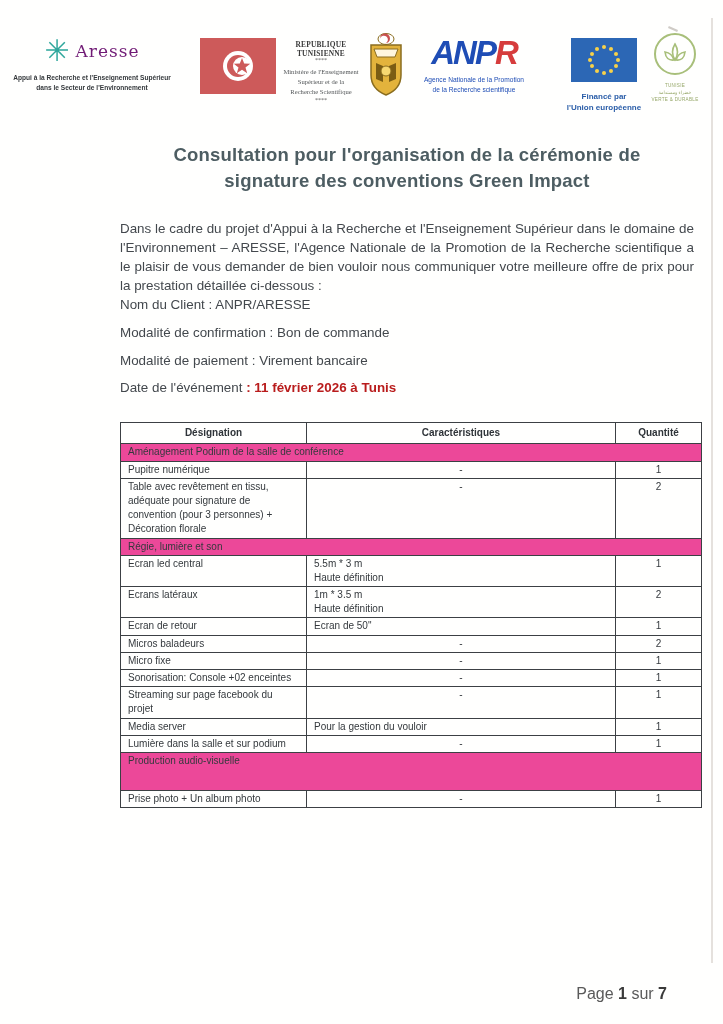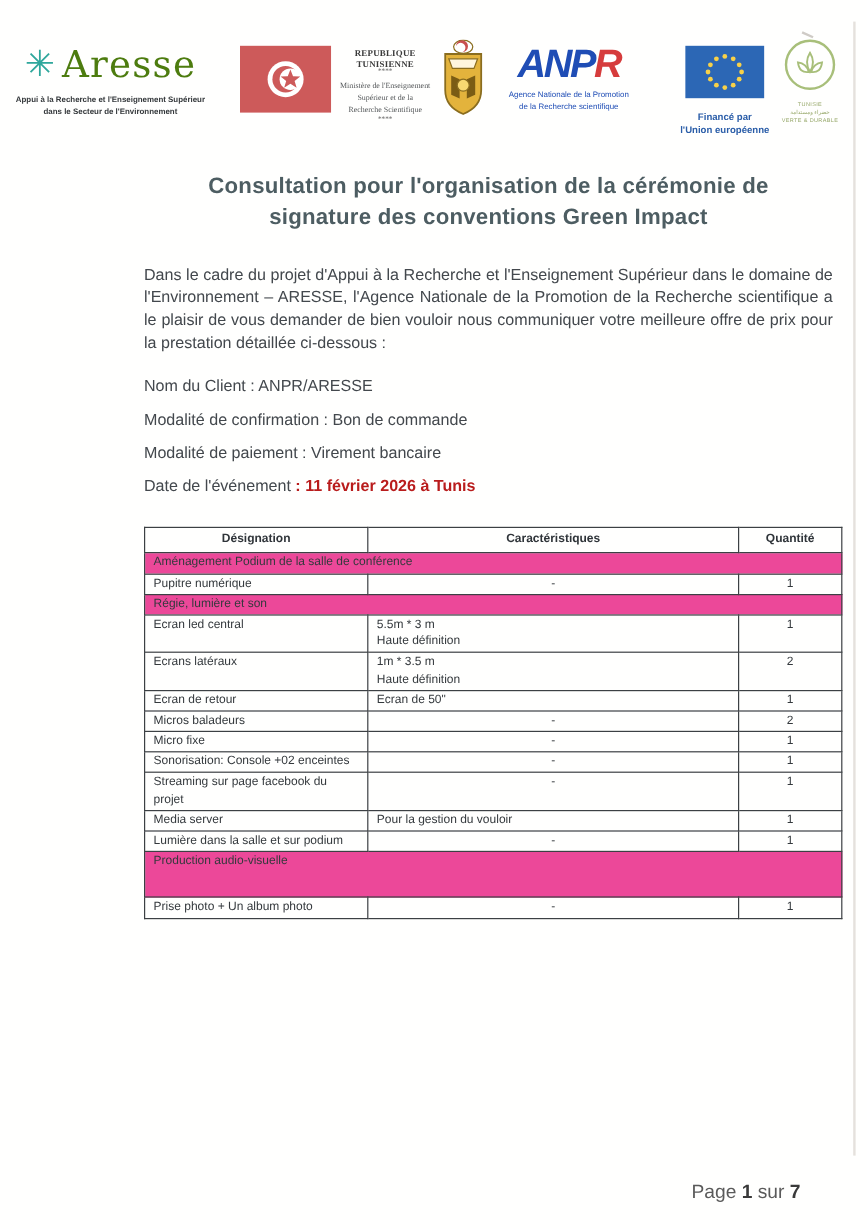--- a/index.html
+++ b/index.html
@@ -13,21 +13,21 @@
   }
   .page{position:absolute;inset:0;background:#fffffe;}
   .scan-edge{position:absolute;left:711px;top:18px;width:2px;height:945px;background:#dedad5;opacity:.8;}
   .scan-corner{position:absolute;left:668px;top:28px;width:10px;height:2px;background:#cfcbc6;transform:rotate(24deg);}
 
   
   .logos{position:absolute;top:0;left:0;width:723px;height:120px;}
   .logo-aresse{position:absolute;left:12px;top:36px;width:160px;text-align:center;}
   .aresse-row{display:flex;align-items:center;justify-content:center;gap:6px;}
   .aresse-mark{color:#2fa79c;font-size:30px;line-height:30px;}
-  .aresse-word{font-family:"DejaVu Serif", serif;font-size:31px;color:#4d7c0f;letter-spacing:1px;}
+  .aresse-word{font-family:"DejaVu Serif", serif;font-size:17px;color:#701a75;letter-spacing:1px;}
   .aresse-tagline{margin-top:7px;font-size:6.6px;font-weight:bold;color:#35393c;line-height:1.5;}
 
   .flag-box{position:absolute;left:200px;top:38px;}
   .ministry-text{position:absolute;left:276px;top:40px;width:90px;text-align:center;
     font-family:"Liberation Serif", serif;color:#4c4c4c;}
   .ministry-country{font-size:7.4px;font-weight:bold;color:#3a3a3a;letter-spacing:.2px;}
   .ministry-stars{font-size:6px;line-height:5px;color:#555;}
   .ministry-line{font-size:6.6px;line-height:1.55;color:#55585a;}
   .arms-box{position:absolute;left:368px;top:33px;}
 
@@ -44,21 +44,21 @@
   .green-caption{margin-top:1px;font-size:4.6px;color:#97a86a;line-height:1.5;letter-spacing:.3px;}
 
   
   .content{position:absolute;left:88px;top:142px;width:574px;padding-left:32px;}
   .doc-title{
     margin:0 10px 0 10px;text-align:center;
     font-size:18.5px;font-weight:bold;color:#4d5d62;line-height:1.38;letter-spacing:.2px;
   }
   .intro{margin:26px 0 0 0;font-size:13.4px;line-height:1.42;text-align:justify;color:#43484d;}
   .detail-line{margin:9px 0 0 0;font-size:13.4px;line-height:1.4;color:#43484d;}
-  .detail-line.first{margin-top:18px;}
+  .detail-line.first{margin-top:1px;}
   .date-line b{color:#b91c1c;}
 
   
   table.items{
     margin-top:24px;border-collapse:collapse;width:581px;table-layout:fixed;
     font-size:10px;color:#34393d;
   }
   table.items col.c1{width:186px;}
   table.items col.c2{width:309px;}
   table.items col.c3{width:86px;}
@@ -202,20 +202,25 @@
       <tbody>
           <tr>
             <td colspan="3" class="section">Aménagement Podium de la salle de conférence</td>
           </tr>
           <tr>
             <td class="cell-designation">Pupitre numérique</td>
             <td class="cell-caracteristiques center">-</td>
             <td class="cell-quantite">1</td>
           </tr>
           <tr>
+            <td class="cell-designation">Table avec revêtement en tissu, adéquate pour signature de convention (pour 3 personnes) + Décoration florale</td>
+            <td class="cell-caracteristiques center">-</td>
+            <td class="cell-quantite">2</td>
+          </tr>
+          <tr>
             <td colspan="3" class="section">Régie, lumière et son</td>
           </tr>
           <tr>
             <td class="cell-designation">Ecran led central</td>
             <td class="cell-caracteristiques">5.5m * 3 m
 Haute définition</td>
             <td class="cell-quantite">1</td>
           </tr>
           <tr>
             <td class="cell-designation">Ecrans latéraux</td>

